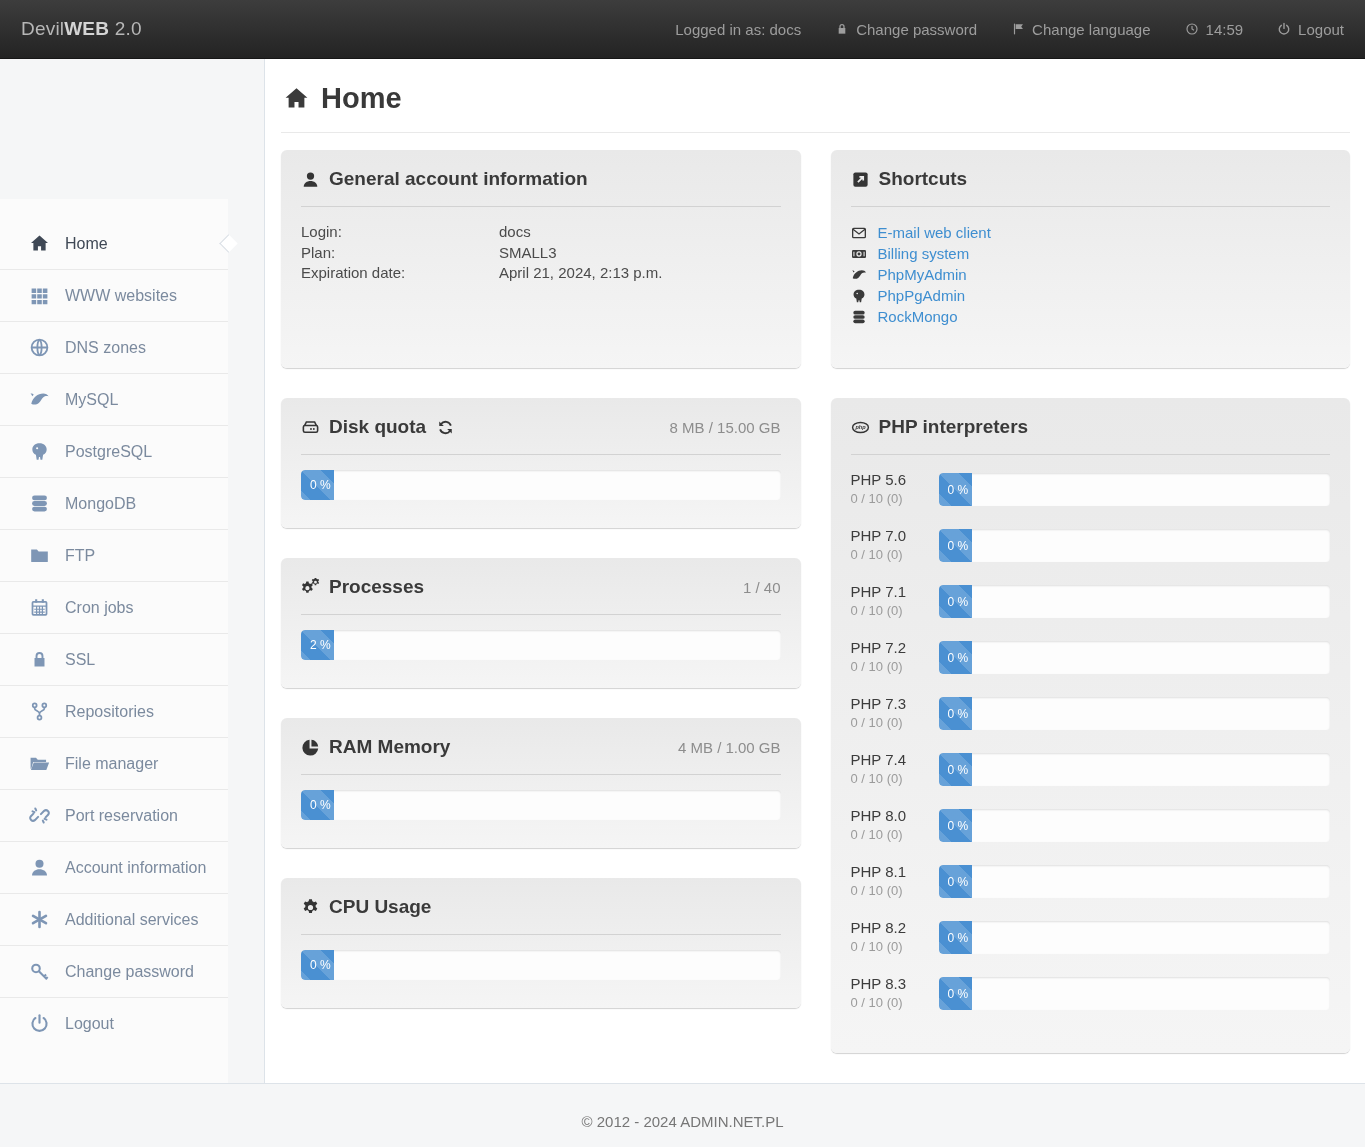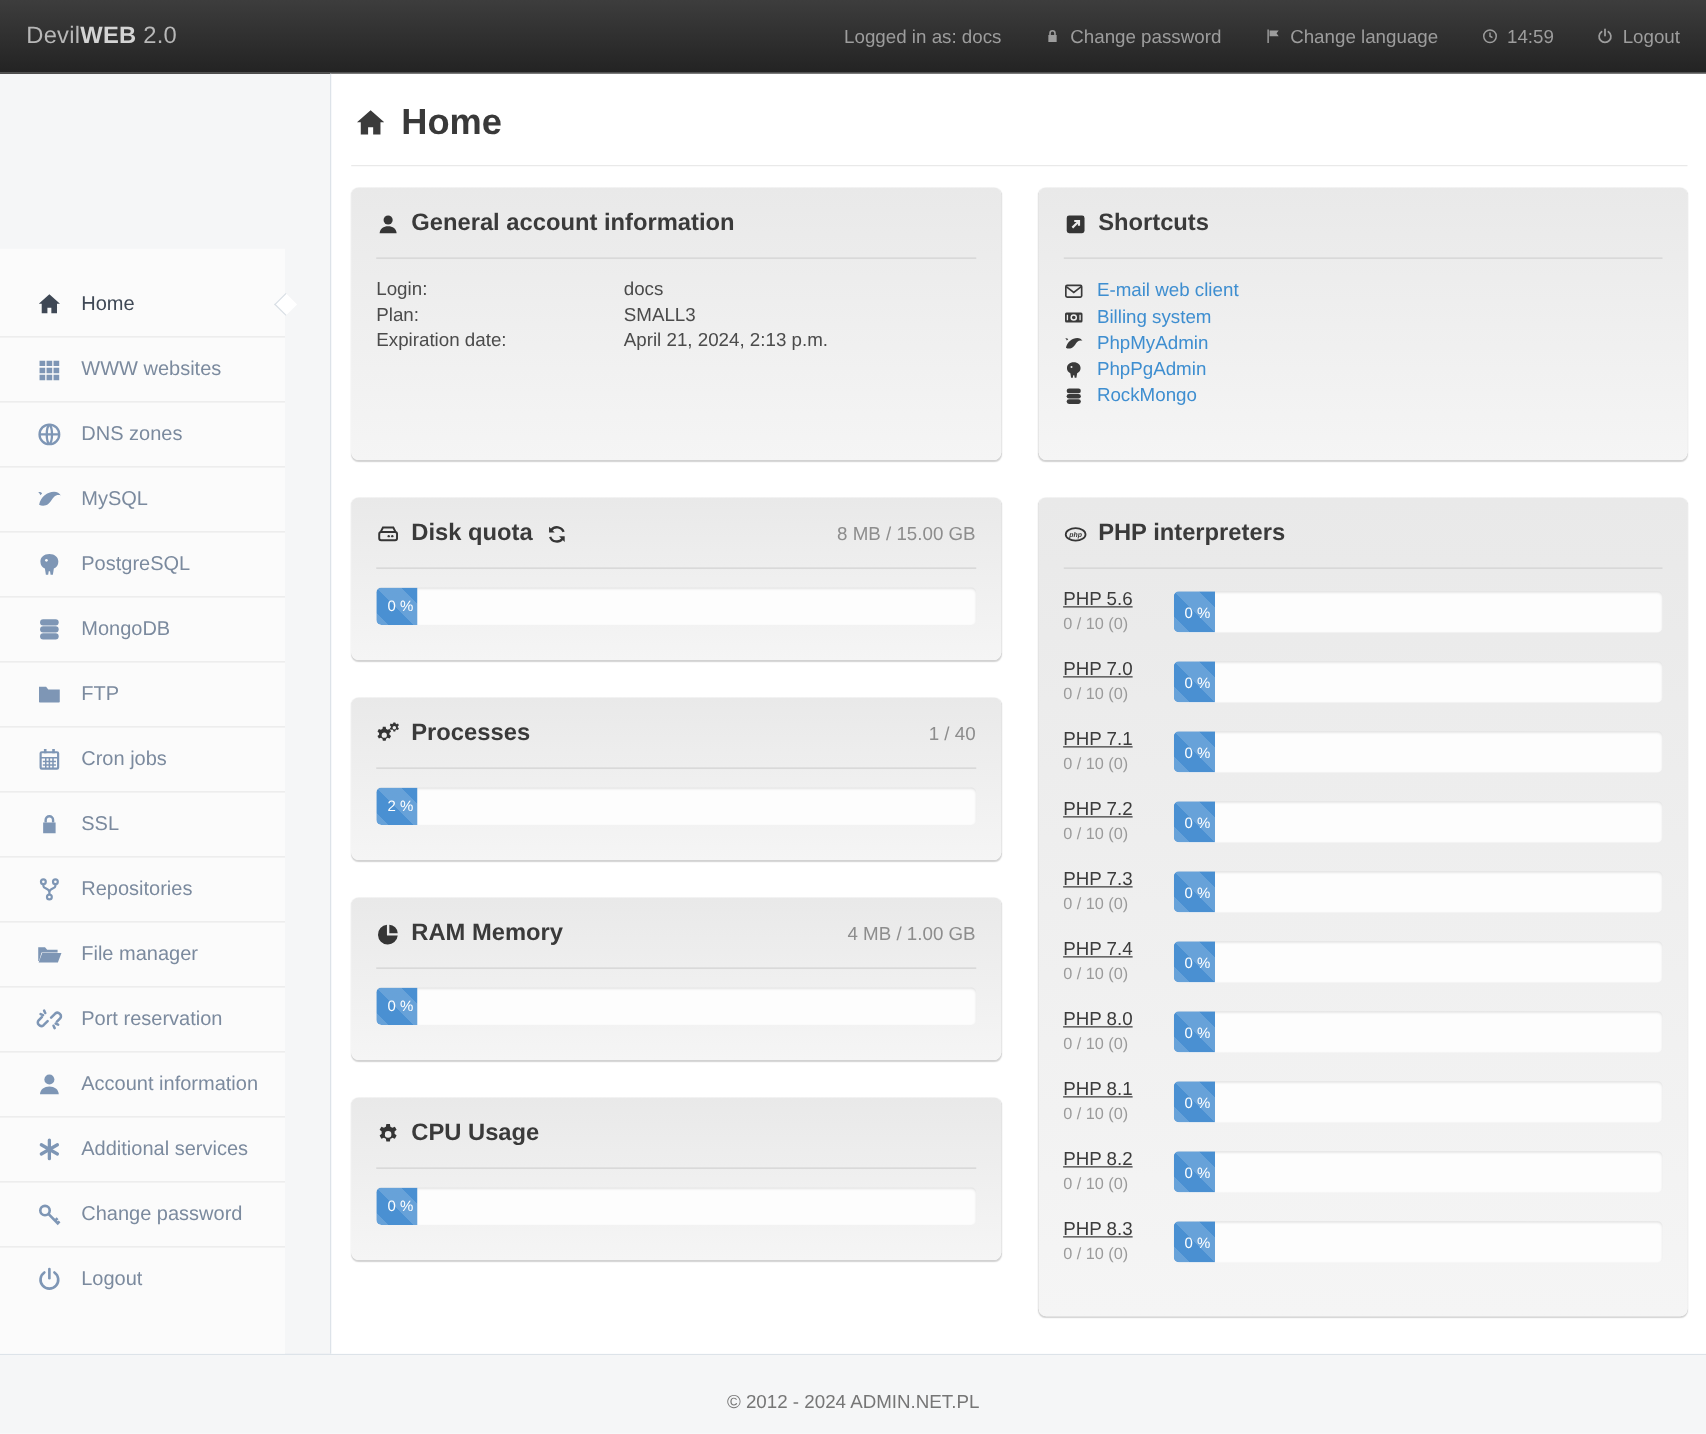--- a/index.html
+++ b/index.html
@@ -92,21 +92,21 @@
     color:#fff;font-size:12px;
     background-color:#4a90d2;
     background-image:linear-gradient(45deg,rgba(255,255,255,.16) 25%,transparent 25%,transparent 50%,rgba(255,255,255,.16) 50%,rgba(255,255,255,.16) 75%,transparent 75%,transparent);
     background-size:40px 40px;
     border-radius:4px 0 0 4px;
   }
   .bars-body{padding-bottom:12px;}
   
   .php-row{display:grid;grid-template-columns:88px 1fr;margin-bottom:17px;align-items:center;}
   .php-row:last-child{margin-bottom:24px;margin-top:12px;}
-  .php-ver{font-size:15px;color:#3c3c3c;line-height:19px;text-decoration:underline;}
+  .php-ver{font-size:15px;color:#3c3c3c;line-height:19px;}
   .php-lim{font-size:13px;color:#9b9b9b;line-height:20px;}
   .progress.tall{height:33px;}
   
   .footer{text-align:center;padding:27px 0 8px;font-size:15px;color:#767676;line-height:21px;}
 </style>
 </head>
 <body>
 
 <svg width="0" height="0" style="position:absolute" aria-hidden="true">
   <defs>

